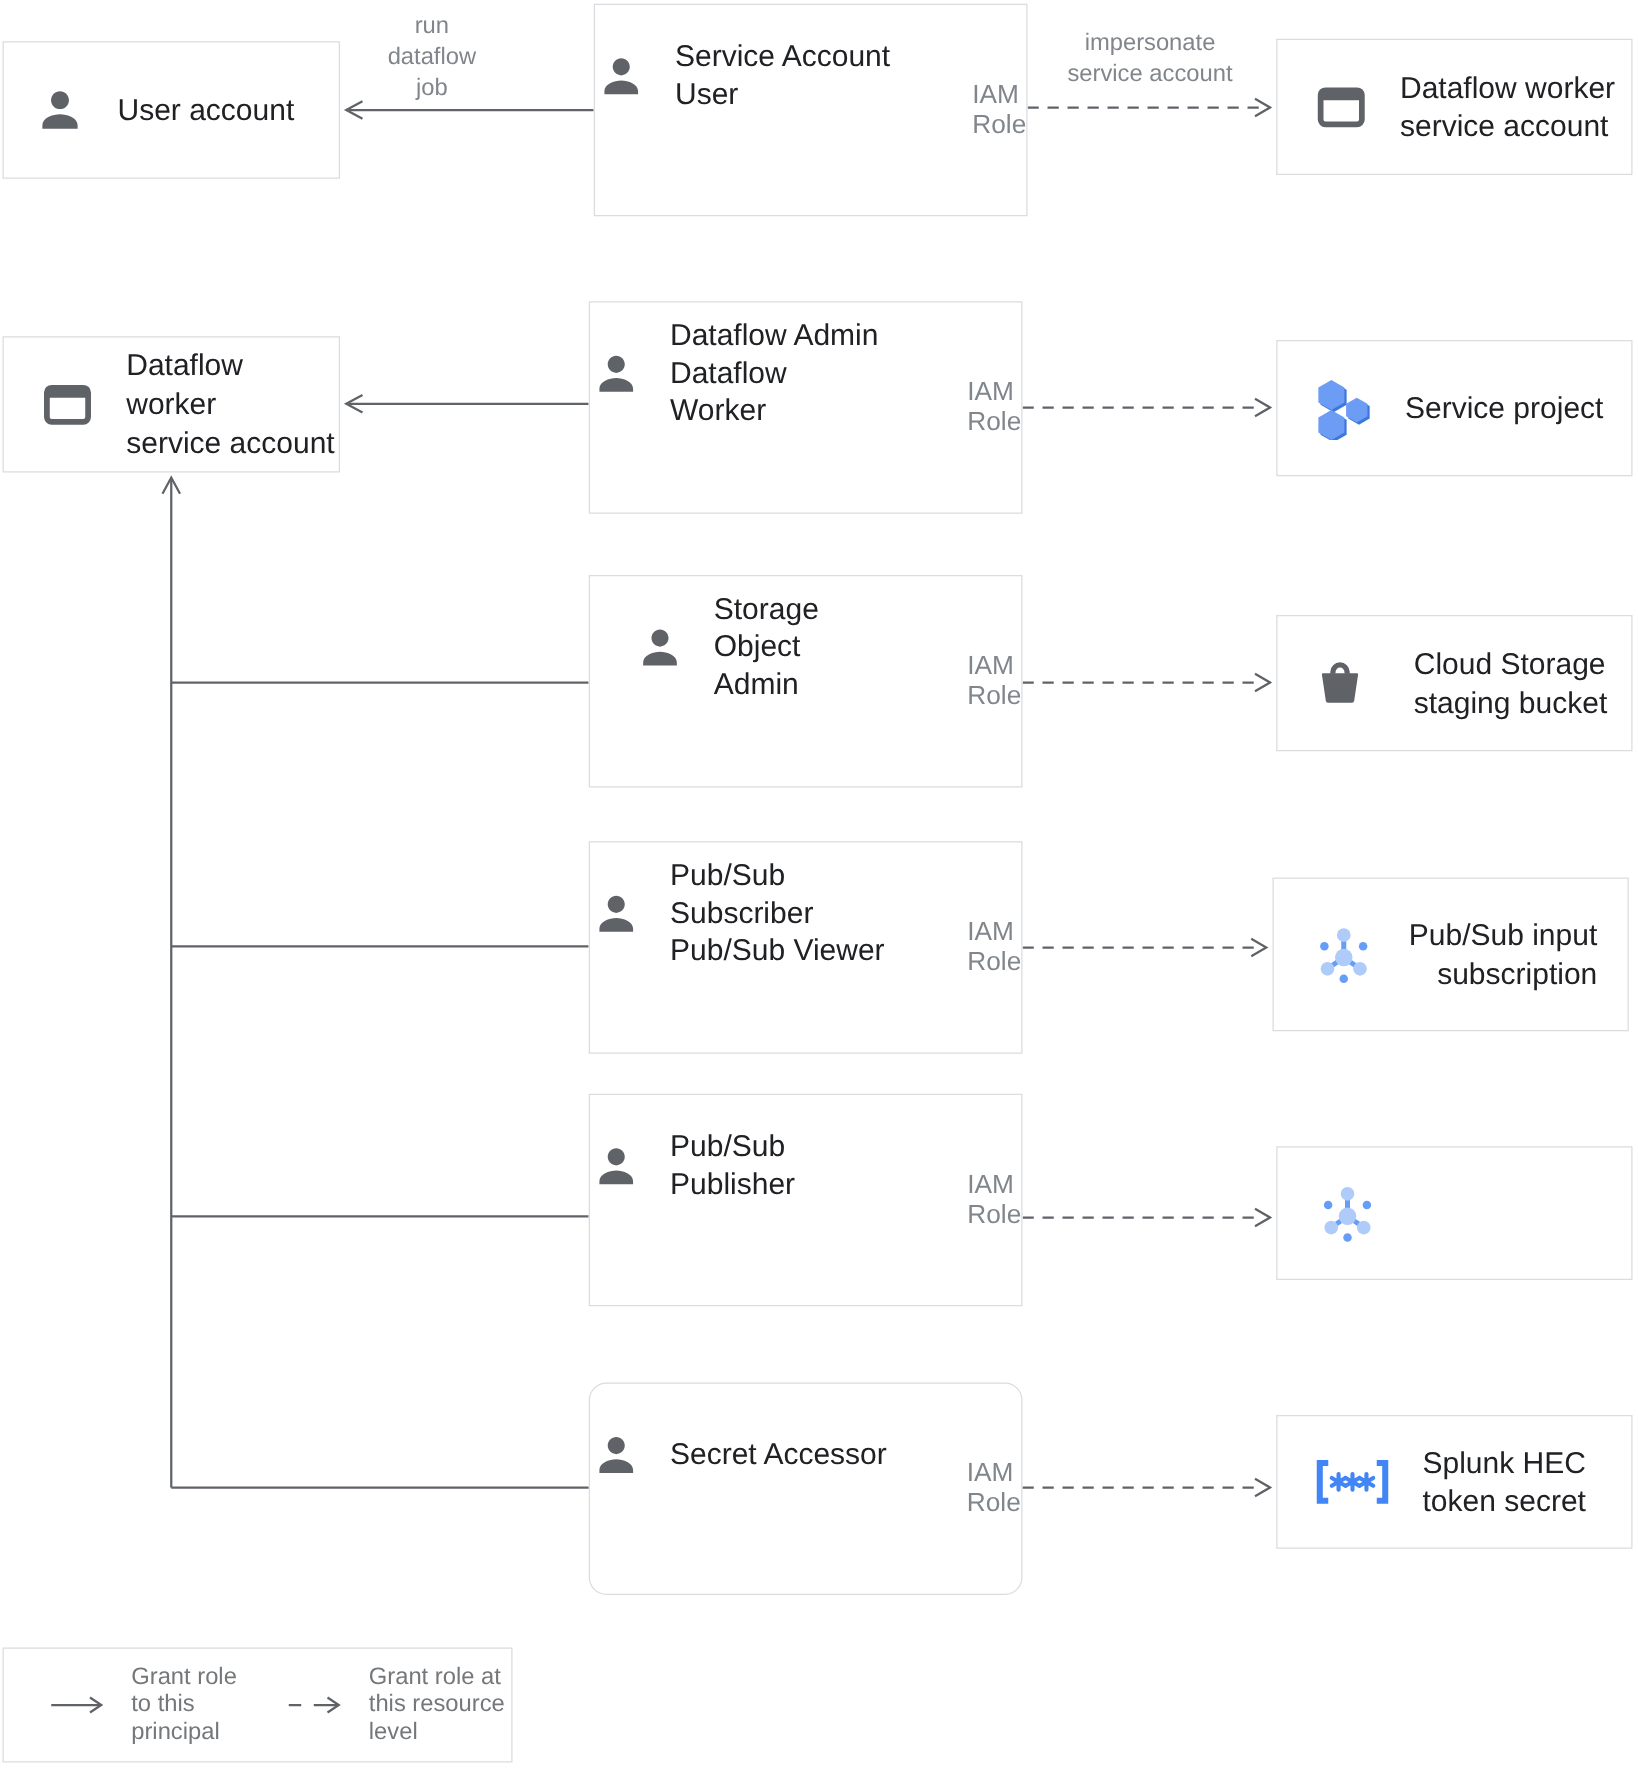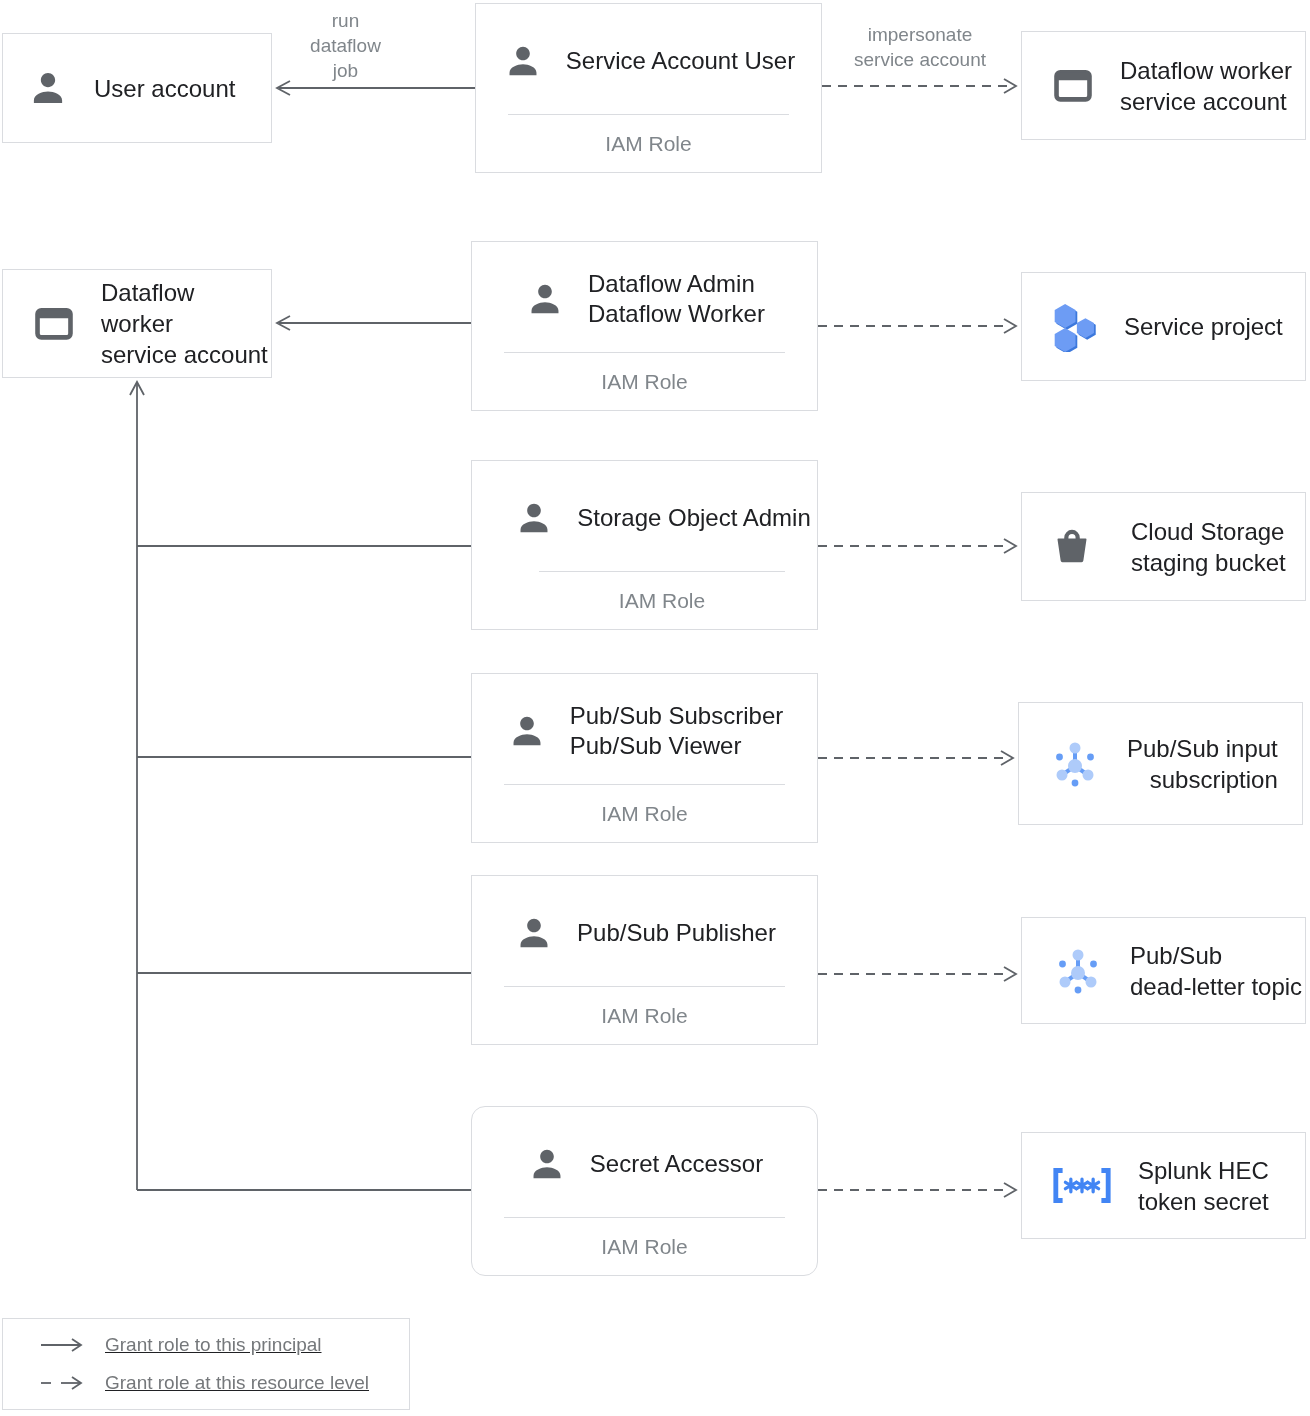--- a/index.html
+++ b/index.html
@@ -9,31 +9,31 @@
   }
   #connectors{position:absolute;left:0;top:0;width:1310px;height:1416px;}
   .box{
     position:absolute;background:#fff;border:1.5px solid #dadce0;
     box-sizing:border-box;
   }
   
   .side-box{display:flex;align-items:center;gap:24px;padding-left:28px;}
   .side-label{font-size:24px;line-height:31px;color:#202124;}
   
-  .iam-box{display:flex;flex-direction:column;}
+  .iam-box{display:flex;}
   .iam-top{height:106px;display:flex;align-items:center;justify-content:center;gap:22px;padding-top:4px;}
   .iam-title{font-size:24px;line-height:30px;color:#202124;}
   .iam-divider{border:none;border-top:1.5px solid #dadce0;margin:0 32px;height:0;}
   .iam-sub{flex:1;display:flex;align-items:center;justify-content:center;font-size:21px;color:#80868b;}
   
   .edge-label{position:absolute;text-align:center;font-size:19px;line-height:25px;color:#80868b;}
   .edge-label span{display:block;}
   
   #legend{position:absolute;left:2px;top:1318px;width:408px;height:92px;border:1.5px solid #dadce0;
-    box-sizing:border-box;display:flex;flex-direction:column;justify-content:space-evenly;background:#fff;text-decoration:underline;}
+    box-sizing:border-box;display:flex;justify-content:space-evenly;background:#fff;}
   .legend-row{display:flex;align-items:center;padding-left:36px;}
   .legend-label{margin-left:20px;font-size:19px;color:#75787b;}
   .icon{flex:0 0 auto;display:block;}
 </style>
 </head>
 <body>
 
 <div id="stage">
 
   <svg id="connectors" viewBox="0 0 1310 1416" fill="none" stroke="#5f6368" stroke-width="1.8">
@@ -241,24 +241,20 @@
           <path d="M28 30 L41 39"></path>
         </g>
       <circle cx="28" cy="12" r="5.5" fill="#aecbfa"></circle>
       <circle cx="15" cy="39" r="5.5" fill="#aecbfa"></circle>
       <circle cx="41" cy="39" r="5.5" fill="#aecbfa"></circle>
       <circle cx="28" cy="30" r="7" fill="#aecbfa"></circle>
       <circle cx="12.5" cy="21" r="3.4" fill="#669df6"></circle>
       <circle cx="43.5" cy="21" r="3.4" fill="#669df6"></circle>
       <circle cx="28" cy="47" r="3.4" fill="#669df6"></circle>
     </svg>
-    <div class="side-label">
-      <span style="display:block">Pub/Sub</span>
-      <span style="display:block">dead-letter topic</span>
-    </div>
   </div>
 
   <div class="box iam-box" style="left:471px;top:1106px;width:347px;height:170px;border-radius:14px;">
     <div class="iam-top">
       <svg class="icon" width="42" height="42" viewBox="0 0 24 24">
         <path fill="#5f6368" d="M12 11.6c2.15 0 3.9-1.75 3.9-3.9S14.15 3.8 12 3.8 8.1 5.55 8.1 7.7s1.75 3.9 3.9 3.9zm0 2.3c-3.25 0-7.7 1.63-7.7 4.87v1.43h15.4v-1.43c0-3.24-4.45-4.87-7.7-4.87z"></path>
       </svg>
       <div class="iam-title">Secret Accessor</div>
     </div>
     <hr class="iam-divider">

